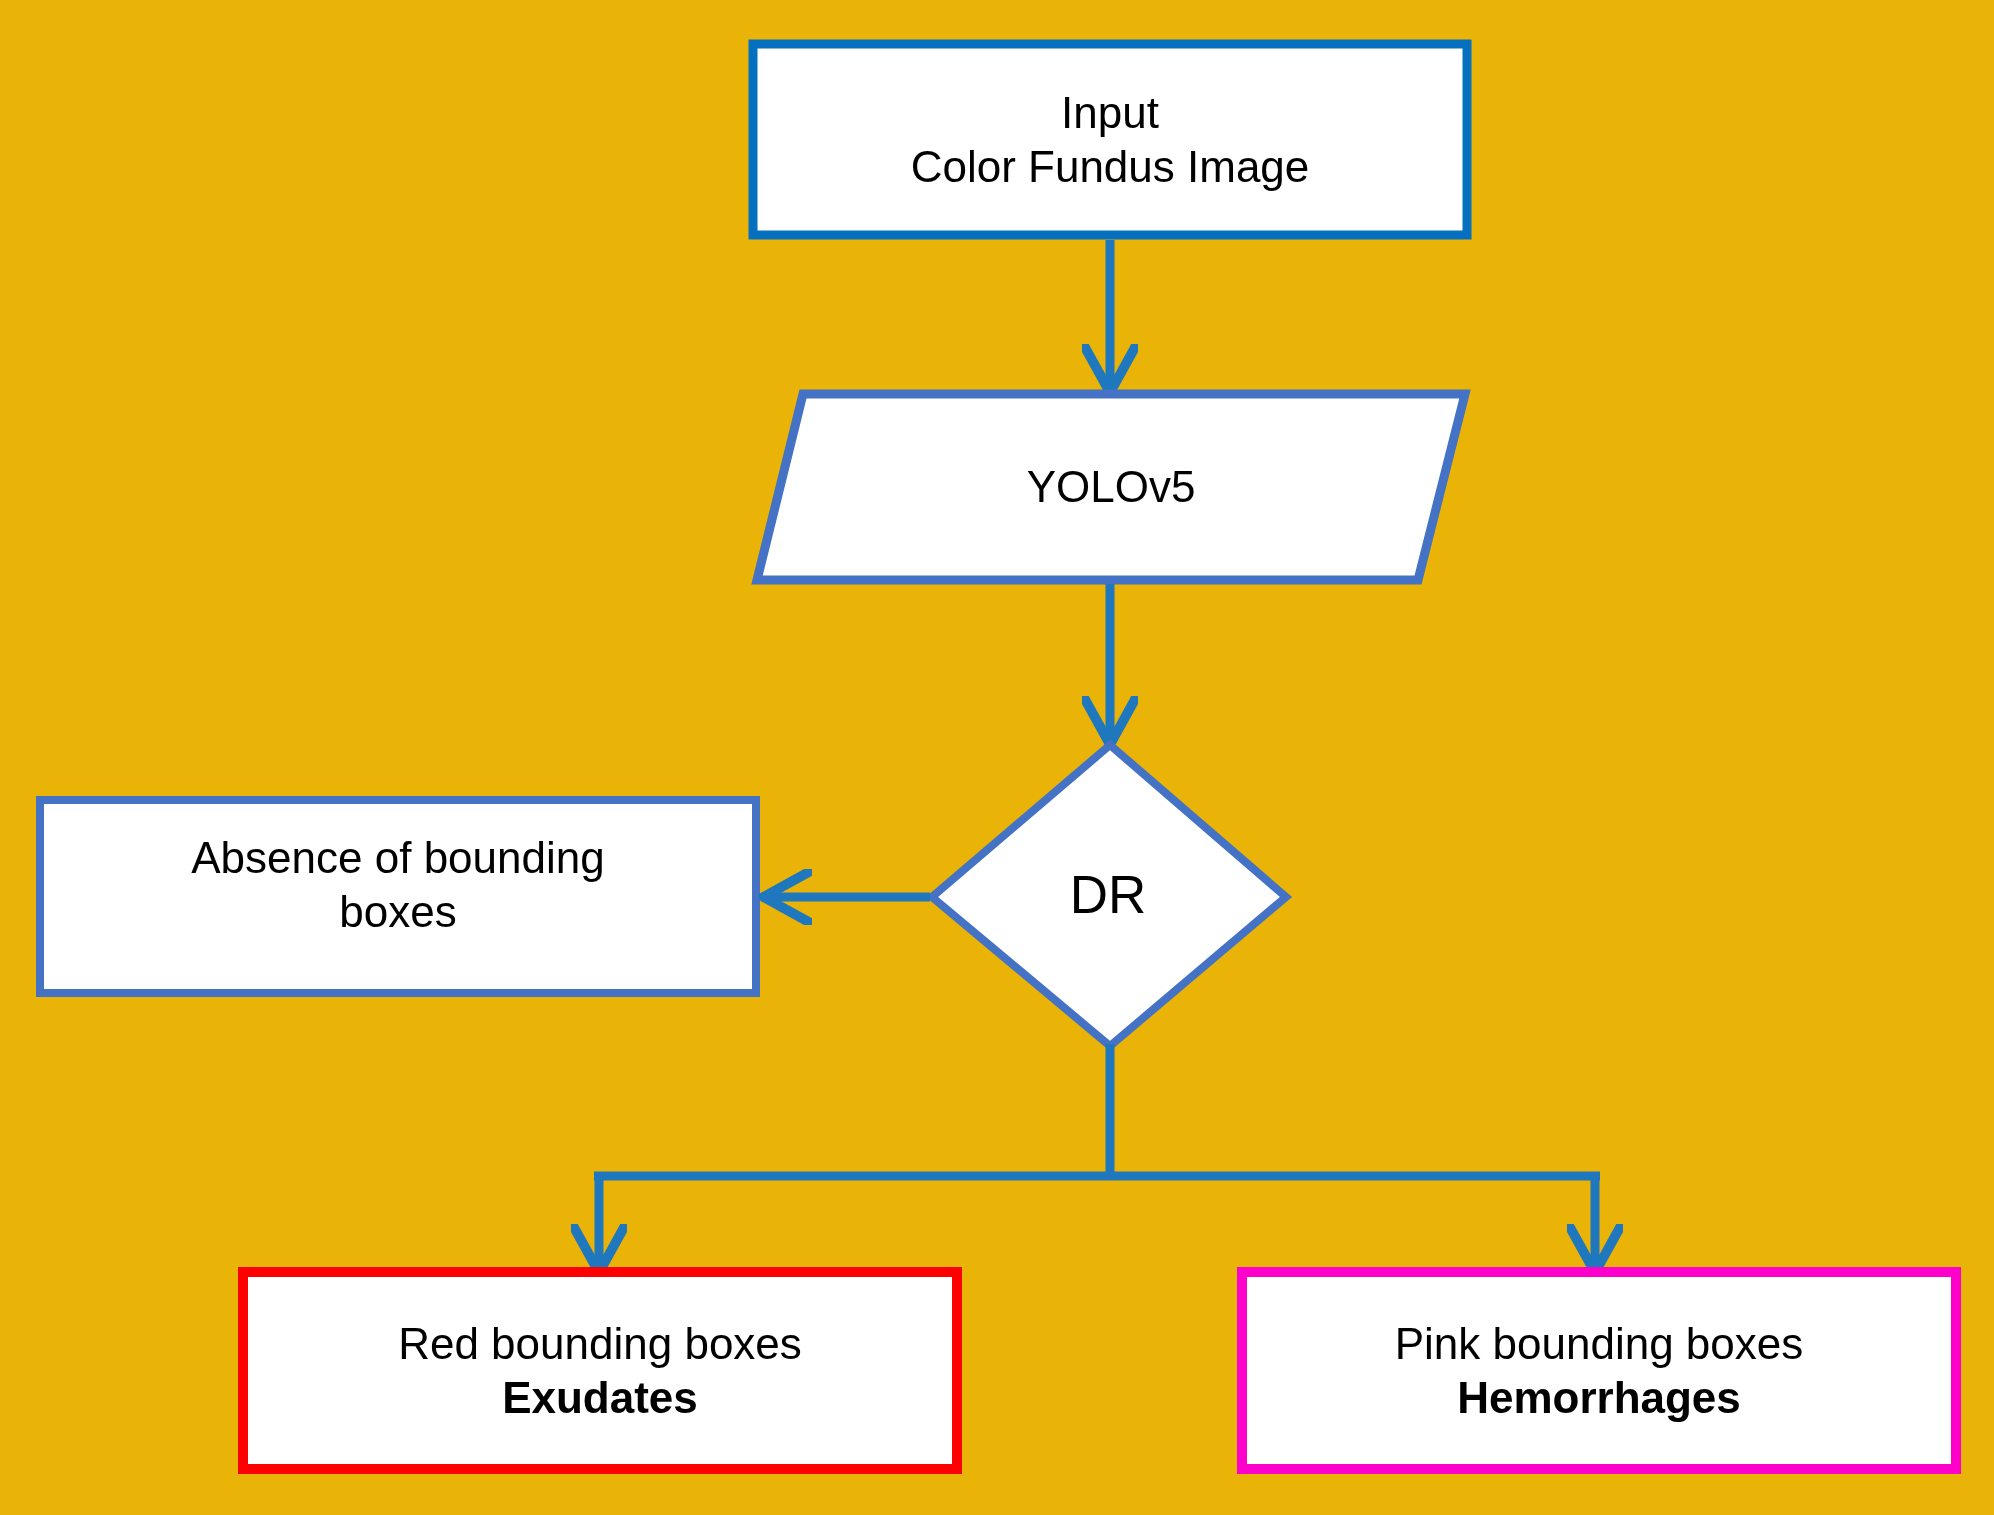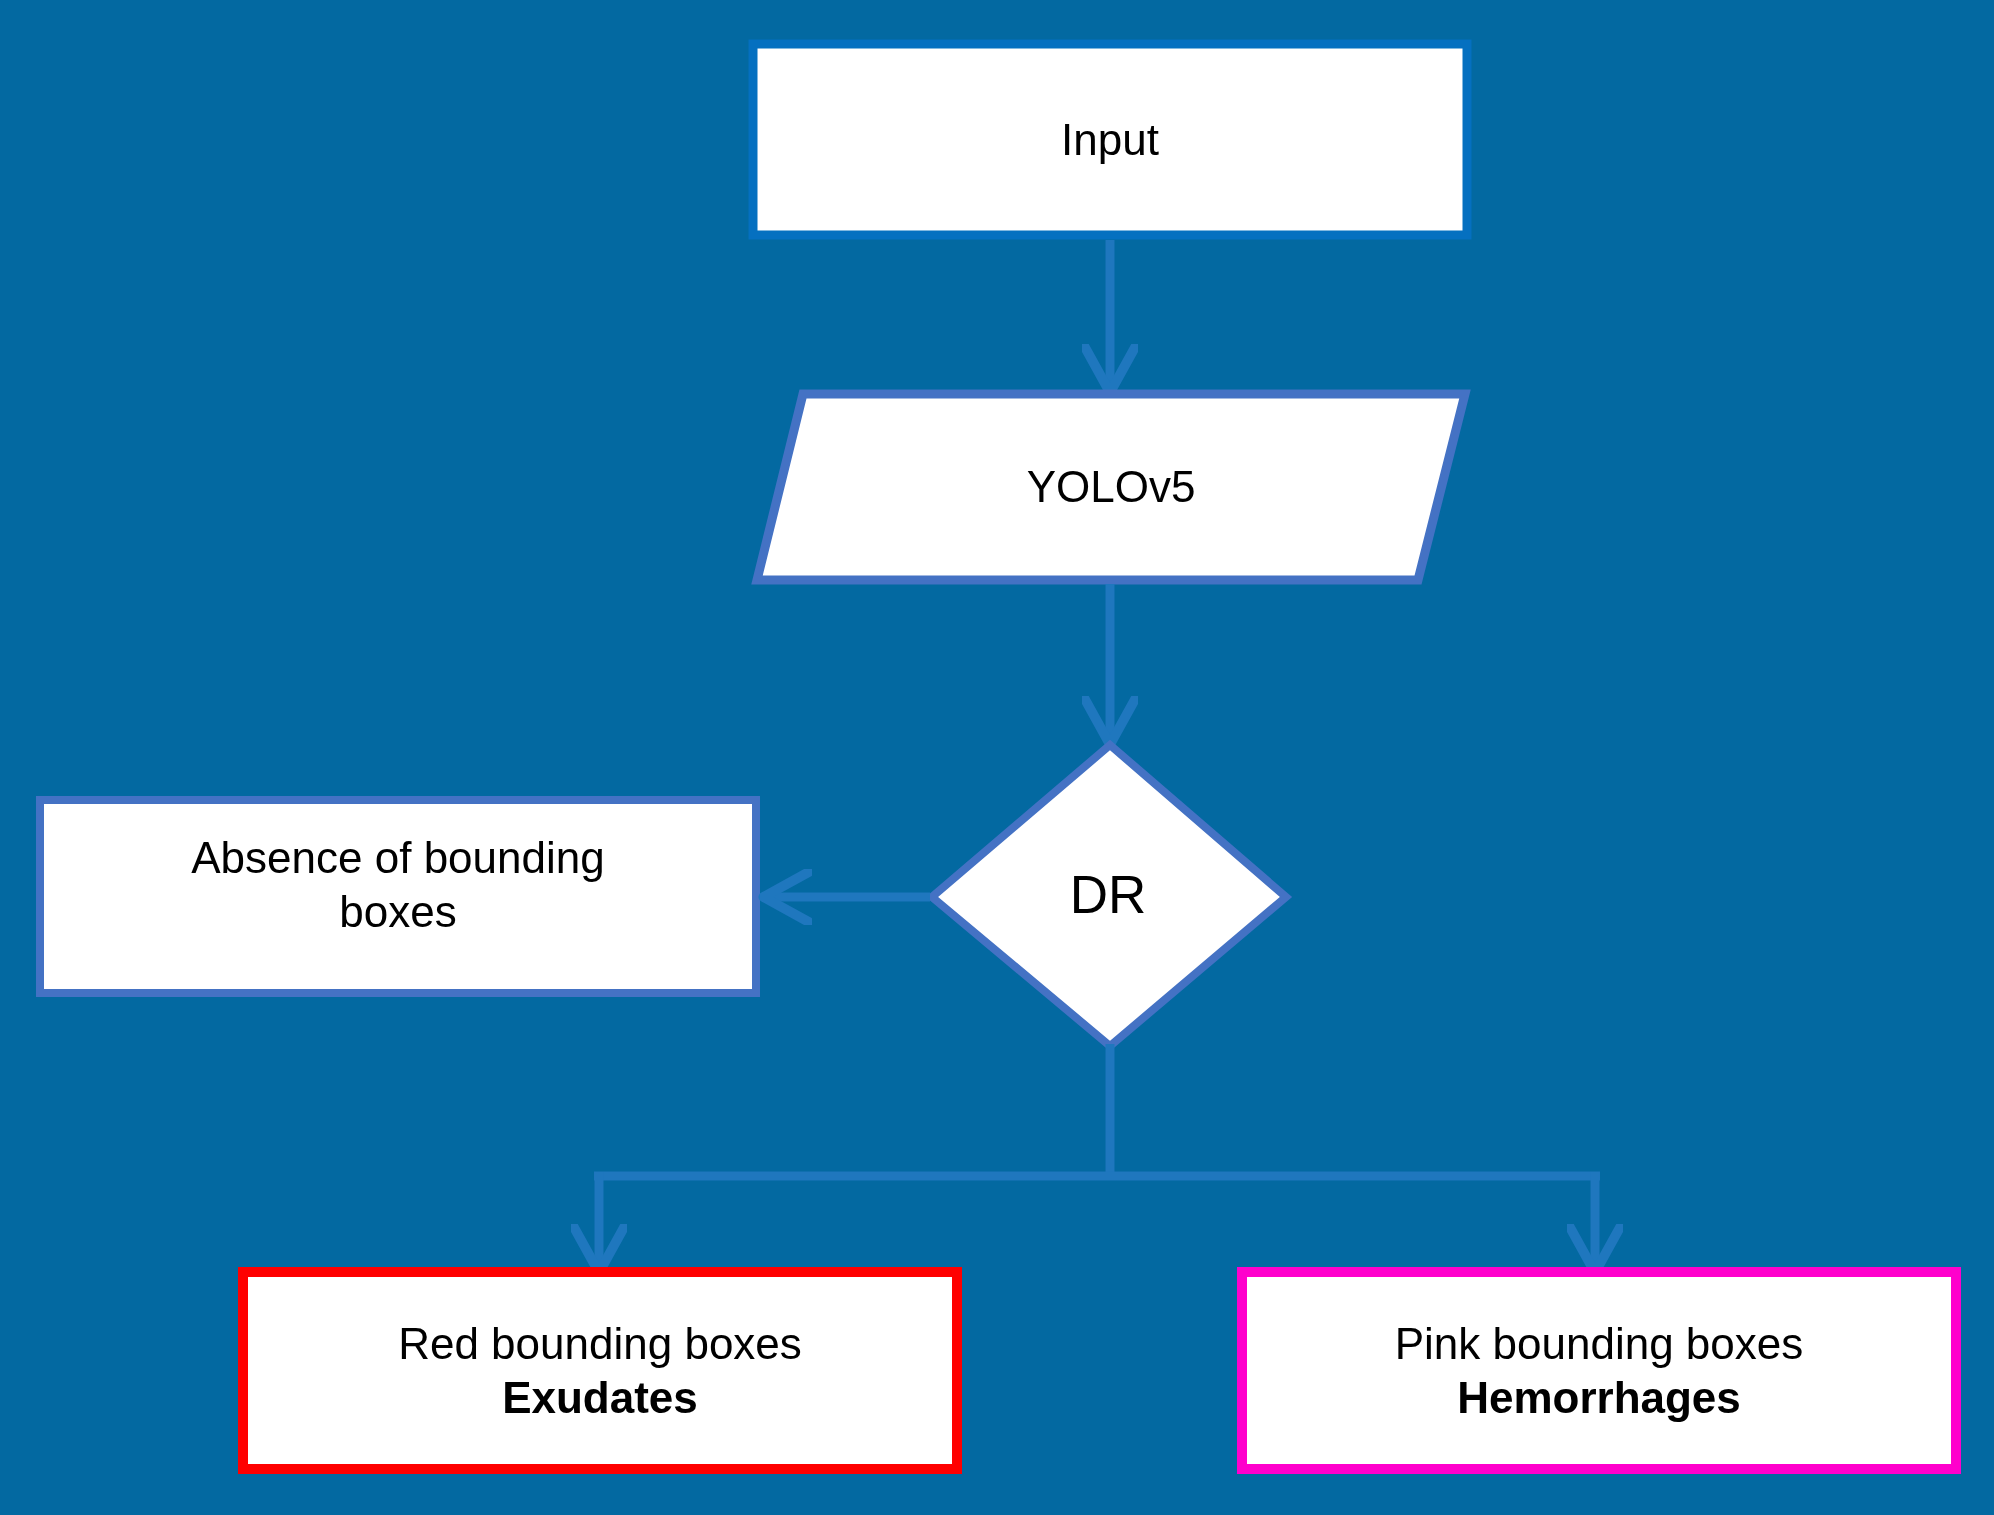--- a/index.html
+++ b/index.html
@@ -7,21 +7,21 @@
     padding: 0;
     background: #ffffff;
   }
   body {
     font-family: "Liberation Sans", sans-serif;
   }
   #canvas {
     position: relative;
     width: 1994px;
     height: 1515px;
-    background: #0369a1;
+    background: #eab308;
     overflow: hidden;
   }
   #flow-svg {
     position: absolute;
     left: 0;
     top: 0;
     width: 1994px;
     height: 1515px;
   }
   .node-label {
@@ -78,20 +78,21 @@
 
     <line x1="1595" y1="1172" x2="1595" y2="1268" stroke="#1F77BE" stroke-width="9" marker-end="url(#arrow-blue)"></line>
 
     <rect x="243" y="1272" width="714" height="197" fill="#ffffff" stroke="#FF0000" stroke-width="10"></rect>
 
     <rect x="1242" y="1272" width="714" height="197" fill="#ffffff" stroke="#FF00CC" stroke-width="10"></rect>
   </svg>
 
   <div class="node-label lbl-input">
     <span>Input</span>
+    <span>Color Fundus Image</span>
   </div>
 
   <div class="node-label lbl-yolo">
     <span>YOLOv5</span>
   </div>
 
   <div class="node-label lbl-dr">
     <span>DR</span>
   </div>
 

